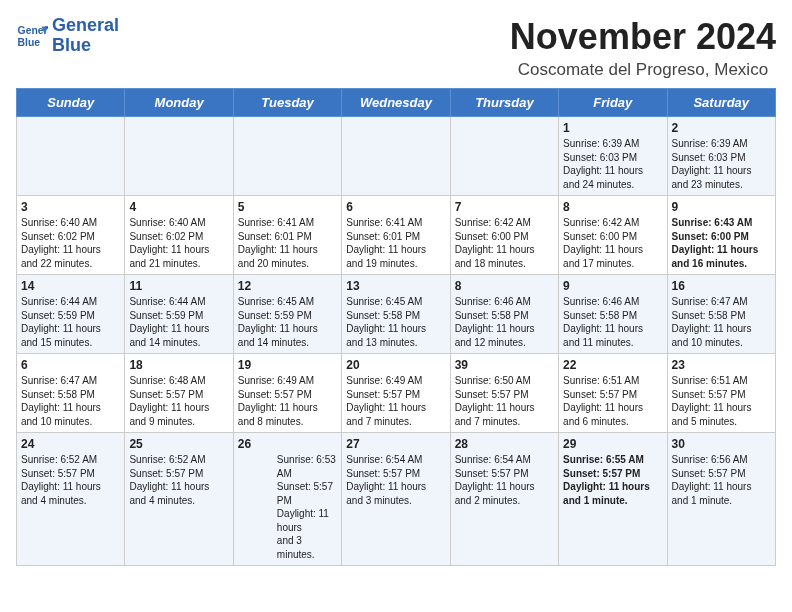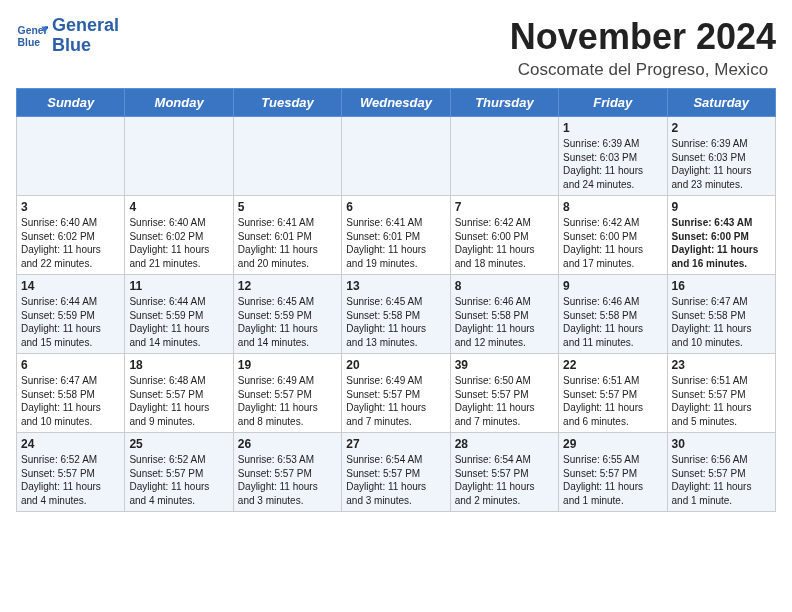--- a/index.html
+++ b/index.html
@@ -311,42 +311,42 @@
         </td>
         <td>
           <span class="day-num">25</span>
           <div class="cell-content" style="white-space: pre-line;">Sunrise: 6:52 AM
 Sunset: 5:57 PM
 Daylight: 11 hours
 and 4 minutes.</div>
         </td>
         <td>
           <span class="day-num">26</span>
-          <div class="cell-content" style="white-space: pre-line;">Sunrise: 6:53 AM
+          <div class="cell-content" style="white-space: pre-line; margin-left: 39px;">Sunrise: 6:53 AM
 Sunset: 5:57 PM
 Daylight: 11 hours
 and 3 minutes.</div>
         </td>
         <td>
           <span class="day-num">27</span>
           <div class="cell-content" style="white-space: pre-line;">Sunrise: 6:54 AM
 Sunset: 5:57 PM
 Daylight: 11 hours
 and 3 minutes.</div>
         </td>
         <td>
           <span class="day-num">28</span>
           <div class="cell-content" style="white-space: pre-line;">Sunrise: 6:54 AM
 Sunset: 5:57 PM
 Daylight: 11 hours
 and 2 minutes.</div>
         </td>
         <td>
           <span class="day-num">29</span>
-          <div class="cell-content" style="white-space: pre-line;">Sunrise: 6:55 AM
+          <div class="cell-content" style="white-space: pre-line; font-weight: bold;">Sunrise: 6:55 AM
 Sunset: 5:57 PM
 Daylight: 11 hours
 and 1 minute.</div>
         </td>
         <td>
           <span class="day-num">30</span>
           <div class="cell-content" style="white-space: pre-line;">Sunrise: 6:56 AM
 Sunset: 5:57 PM
 Daylight: 11 hours
 and 1 minute.</div>

